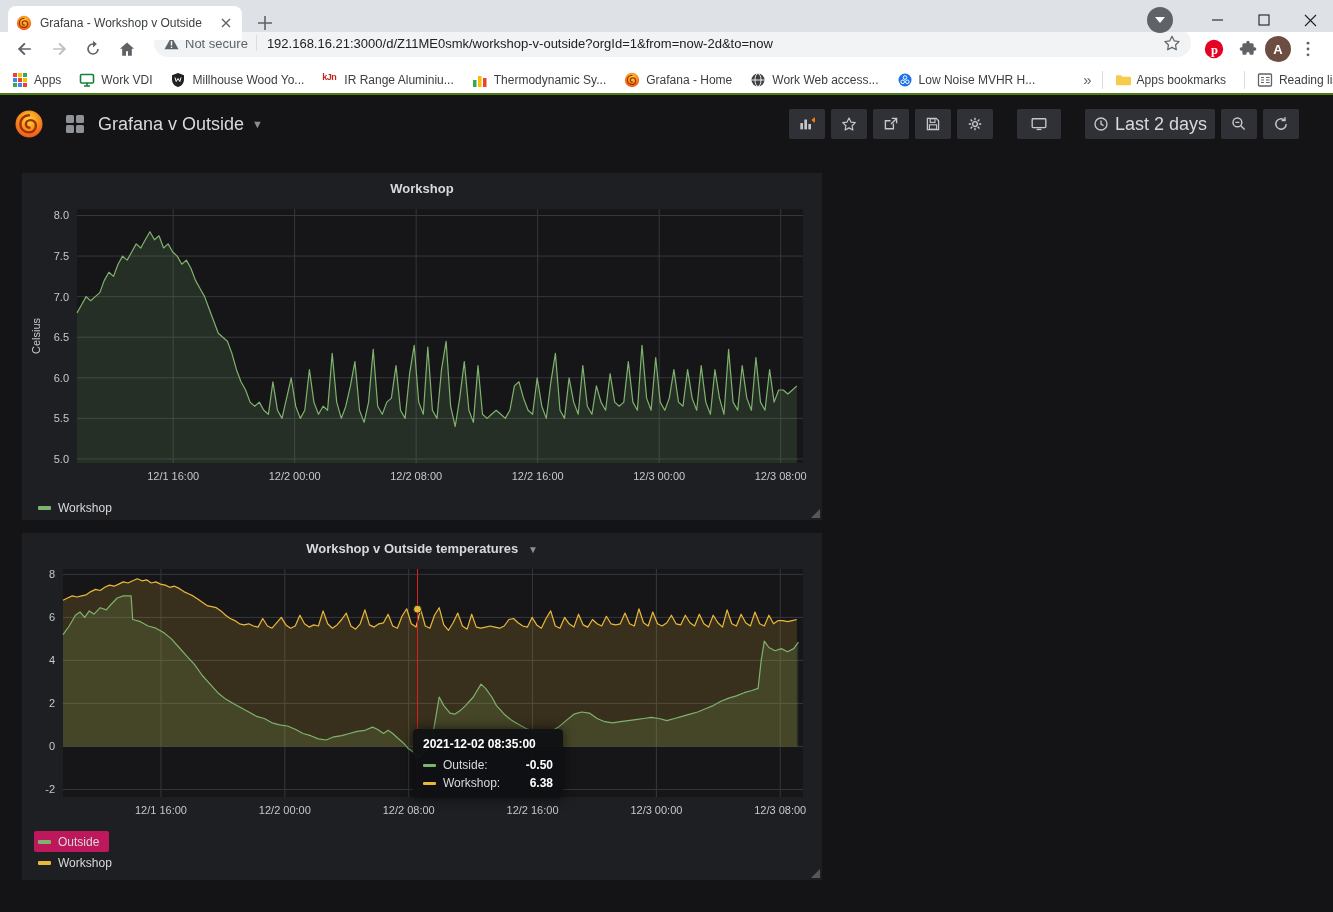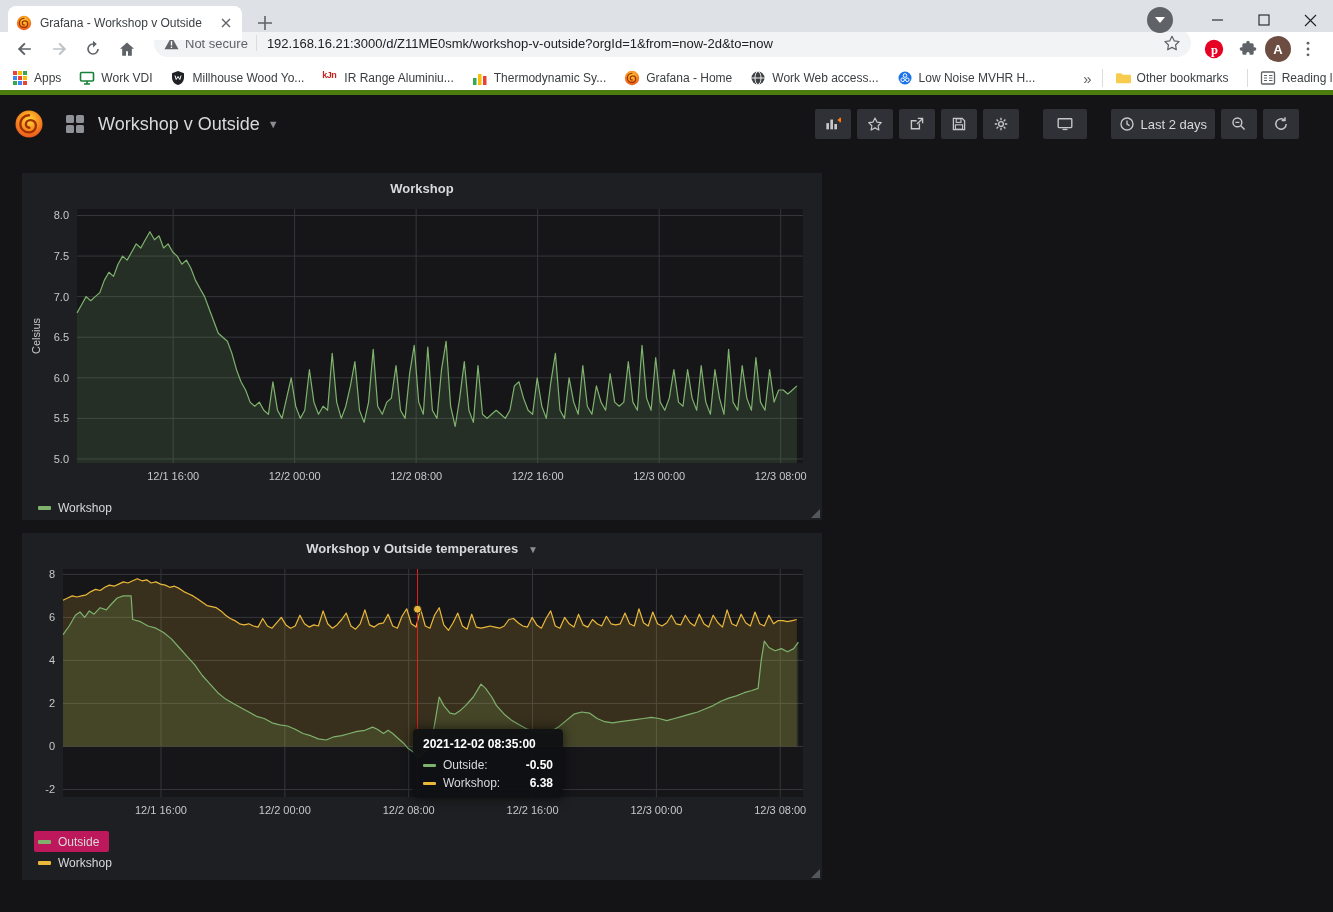--- a/index.html
+++ b/index.html
@@ -24,42 +24,42 @@
   .nav-ic { width:20px; height:20px; margin:0 7px; flex:0 0 auto; }
   .urlbar { flex:1; height:28px; background:#f1f3f4; border-radius:14px; margin:0 6px 12px 10px;
             display:flex; align-items:center; padding:0 10px; min-width:0; }
   .not-secure { font-size:13px; color:#5f6368; margin:0 8px 0 6px; white-space:nowrap; }
   .url-divider { width:1px; height:16px; background:#dadce0; margin-right:10px; }
   .url-text { font-size:13px; color:#202124; white-space:nowrap; overflow:hidden; flex:1; }
   .right-ics { display:flex; align-items:center; }
   .avatar { width:26px; height:26px; border-radius:50%; background:#6d4c41; color:#fff;
             font-size:13px; font-weight:700; display:flex; align-items:center; justify-content:center; }
 
-  .bookmarks { height:29px; background:#fff; border-bottom:5px solid #4d7c0f; display:flex;
+  .bookmarks { height:29px; background:#fff; border-bottom:2px solid #4d7c0f; display:flex;
                align-items:center; padding:0 12px; font-size:12px; color:#3c4043; }
   .bm { display:flex; align-items:center; margin-right:18px; white-space:nowrap; }
   .bm .bico { width:16px; height:16px; margin-right:6px; flex:0 0 16px; }
   .bm-chevron { color:#5f6368; font-size:15px; margin:0 10px 0 30px; }
   .bm-sep { width:1px; height:18px; background:#dadce0; margin-right:12px; }
   .bm-right { margin-left:auto; display:flex; align-items:center; }
   .kjn { font-size:9px; font-weight:700; color:#c5221f; letter-spacing:-0.5px; }
 
   
   .gpage { height:809px; background:#141416; }
   .gnav { height:58px; display:flex; align-items:center; padding:0 14px; }
   .glogo { width:30px; height:30px; }
   .grid-ic { width:22px; height:22px; margin:0 12px 0 20px; }
   .dash-title { font-size:18px; font-weight:500; color:#d8d9da; }
   .dash-caret { color:#8a8d91; font-size:11px; margin-left:8px; }
   .gactions { margin-left:auto; display:flex; align-items:center; margin-right:20px; }
   .gbtn { height:30px; min-width:36px; background:#303136; border-radius:2px; display:flex;
           align-items:center; justify-content:center; margin-left:6px; color:#c5c7ca; padding:0 8px; }
   .gbtn svg { width:16px; height:16px; }
   .gap-l { margin-left:24px; }
-  .time-label { font-size:13px; color:#d8d9da; margin-left:6px; white-space:nowrap; }
+  .time-label { font-size:18px; color:#d8d9da; margin-left:6px; white-space:nowrap; }
 
   .panel { width:800px; height:347px; background:#1e1f22; margin:0 0 13px 22px; position:relative;
            padding-top:6px; }
   .ptitle { text-align:center; font-size:13px; font-weight:700; color:#d8d9da; height:22px; line-height:20px; }
   .ptitle .dash-caret { font-size:10px; margin-left:6px; }
   .chart-wrap { margin:0 7px; }
   svg text.tick { fill:#c7c8ca; font-size:11px; font-family:"Liberation Sans",sans-serif; }
   .legend { margin:2px 0 0 12px; }
   .leg-row { display:flex; align-items:center; height:21px; font-size:12px; color:#d8d9da; width:max-content;
              padding:0 10px 0 4px; }
@@ -239,21 +239,21 @@
       </svg>
     <span>Low Noise MVHR H...</span>
   </div>
   <span class="bm-chevron">»</span>
   <div class="bm-right">
     <div class="bm-sep"></div>
     <div class="bm">
       <svg class="bico" viewBox="0 0 16 16">
         <path d="M1 4.2a1 1 0 0 1 1-1h4.2l1.5 1.6H15a1 1 0 0 1 1 .9v6.6a1 1 0 0 1-1 1H2a1 1 0 0 1-1-1z" fill="#f7cb4d"></path>
         </svg>
-      <span>Other bookmarks</span>
+      <span>Apps bookmarks</span>
     </div>
     <div class="bm-sep"></div>
     <div class="bm" style="margin-right:4px">
       <svg class="bico" viewBox="0 0 16 16">
         <rect x="1.5" y="2" width="13" height="12" rx="1" fill="none" stroke="#5f6368" stroke-width="1.3"></rect>
         <path d="M4 5.5h3M4 8h3M4 10.5h3M9 5.5h3.5M9 8h3.5M9 10.5h3.5" stroke="#5f6368" stroke-width="1.1"></path>
         </svg>
       <span>Reading list</span>
     </div>
   </div>
@@ -263,21 +263,21 @@
   <div class="gnav">
     <svg class="glogo" viewBox="0 0 20 20">
         <use href="#gflame"></use>
       </svg>
     <svg class="grid-ic" viewBox="0 0 22 22">
       <rect x="2" y="2" width="8" height="8" rx="1.5" fill="#8e9196"></rect>
         <rect x="12" y="2" width="8" height="8" rx="1.5" fill="#8e9196"></rect>
       <rect x="2" y="12" width="8" height="8" rx="1.5" fill="#8e9196"></rect>
         <rect x="12" y="12" width="8" height="8" rx="1.5" fill="#8e9196"></rect>
       </svg>
-    <span class="dash-title">Workshop v Outside</span>
+    <span class="dash-title">Grafana v Outside</span>
     <span class="dash-caret">▼</span>
 
     <div class="gactions">
       <div class="gbtn">
         <svg viewBox="0 0 18 18">
             <rect x="1.5" y="8" width="3" height="7" fill="#c5c7ca"></rect>
             <rect x="6" y="4" width="3" height="11" fill="#c5c7ca"></rect>
             <rect x="10.5" y="9" width="3" height="6" fill="#c5c7ca"></rect>
         <path d="M14.5 4.5h5M17 2v5" stroke="#ff780a" stroke-width="2"></path>
           </svg>

